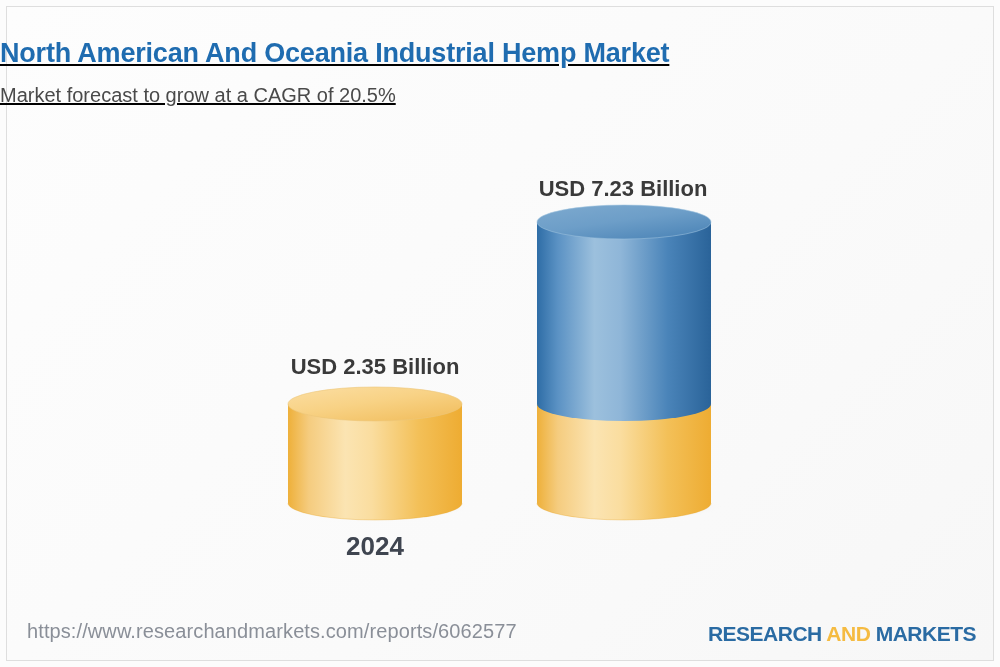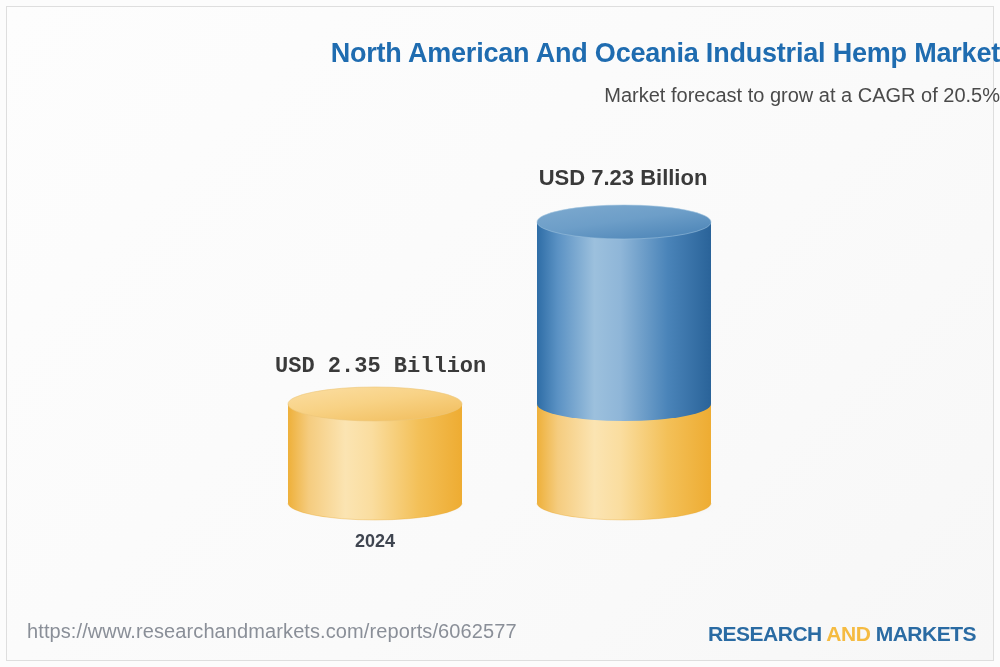--- a/index.html
+++ b/index.html
@@ -31,21 +31,22 @@
     box-sizing: border-box;
     pointer-events: none;
   }
 
   
   .header {
     position: absolute;
     left: 0;
     top: 36px;
     width: 1000px;
-    text-align: right;
+    text-align: left;
+    text-decoration: underline;
   }
   .chart-title {
     font-size: 27px;
     font-weight: bold;
     color: #1f6cb0;
     letter-spacing: -0.2px;
     line-height: 34px;
     margin: 0;
   }
   .chart-subtitle {
@@ -70,31 +71,30 @@
     font-size: 22px;
     font-weight: bold;
     color: #3a3a3a;
     text-align: center;
     white-space: nowrap;
   }
   .value-label.v2024 {
     left: 275px;
     top: 354px;
     width: 200px;
-    font-family: Liberation Mono, monospace;
   }
   .value-label.v2030 {
     left: 523px;
-    top: 165px;
+    top: 176px;
     width: 200px;
   }
 
   .cat-label {
     position: absolute;
-    font-size: 18px;
+    font-size: 26px;
     font-weight: bold;
     color: #3f4550;
     text-align: center;
     white-space: nowrap;
     top: 531px;
     width: 200px;
   }
   .cat-label.c2024 { left: 275px; }
   .cat-label.c2030 { left: 523px; }
 

